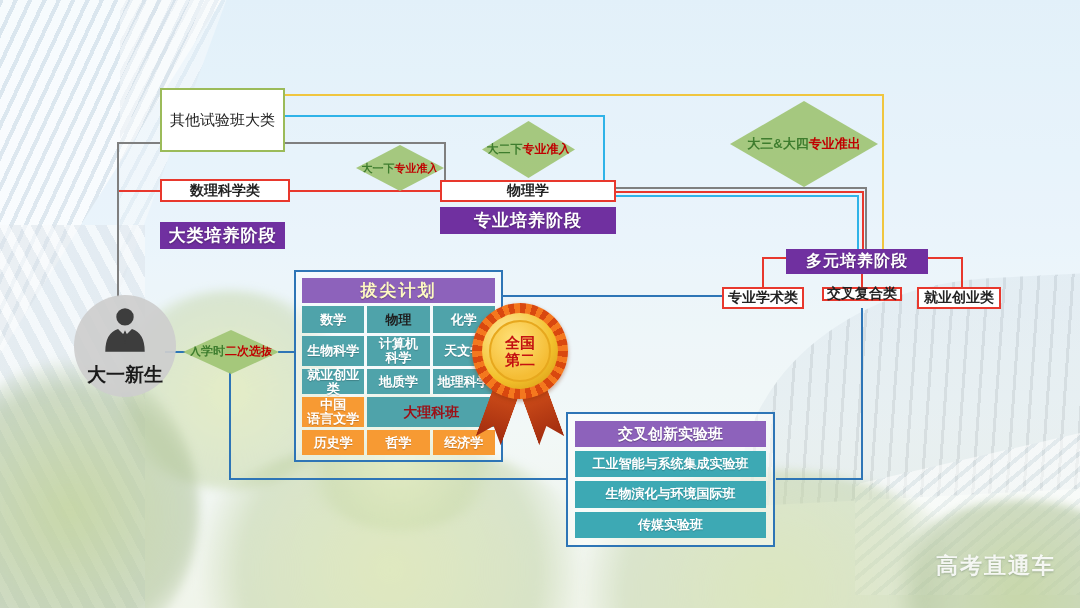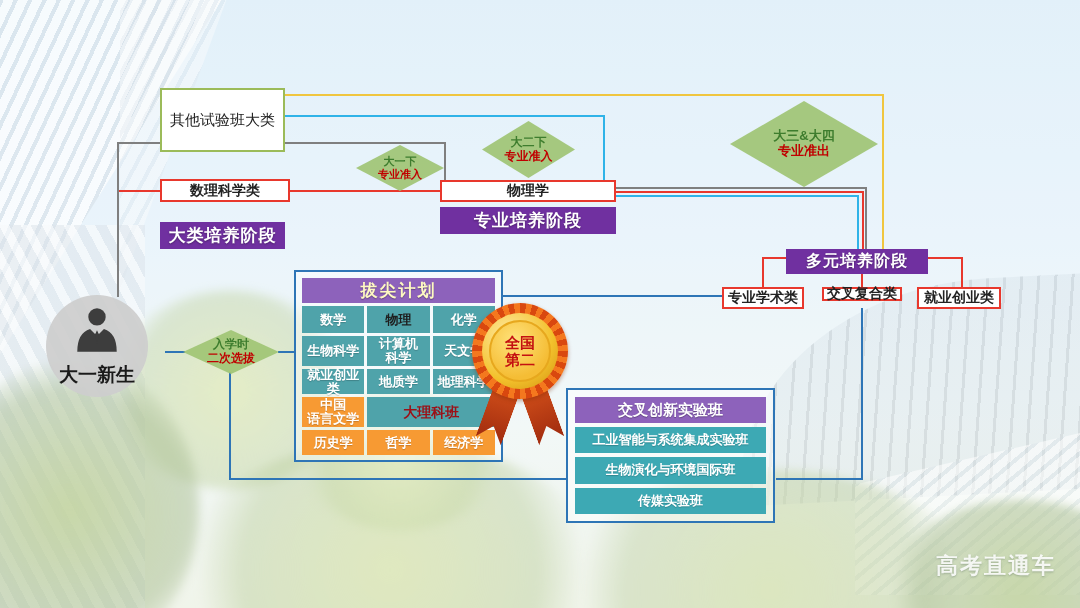--- a/index.html
+++ b/index.html
@@ -45,45 +45,45 @@
   .c-gray{background:#7f7f7f;} .c-red{background:#e8382d;} .c-cyan{background:#2fb3e8;}
   .c-yellow{background:#f0c63f;} .c-blue{background:#2e75b6;}
   
   .node{position:absolute;z-index:4;display:flex;align-items:center;justify-content:center;
         text-align:center;box-sizing:border-box;}
   .wbox{background:#fff;color:#222;}
   .b-green{border:2px solid #9bbb59;font-size:15px;}
   .b-red{border:2px solid #e8382d;font-size:14px;font-weight:600;}
   .stage{background:#7030a0;color:#fff;font-weight:bold;font-size:17px;
          text-shadow:0 1px 2px rgba(0,0,0,.35);letter-spacing:1px;}
-  .diamond{position:absolute;z-index:3;display:flex;flex-direction:column;align-items:center;
+  .diamond{position:absolute;z-index:3;display:flex;flex-direction:row;align-items:center;
     justify-content:center;clip-path:polygon(50% 0,100% 50%,50% 100%,0 50%);
     background:rgba(160,196,116,.92);line-height:1.15;font-weight:bold;text-align:right;}
   .dm-g{color:#3e7d2e;} .dm-r{color:#c00000;}
   
-  .avatar{position:absolute;left:46px;top:295px;width:102px;height:102px;border-radius:50%;
+  .avatar{position:absolute;left:74px;top:295px;width:102px;height:102px;border-radius:50%;
     background:rgba(206,206,206,.93);z-index:4;display:flex;align-items:center;justify-content:center;}
   .avatar svg{position:absolute;top:8px;left:50%;transform:translateX(-50%);}
   .avatar .alabel{position:absolute;bottom:9px;width:100%;text-align:center;
     color:#1a1a1a;font-weight:bold;font-size:19px;}
   
   .panel{position:absolute;box-sizing:border-box;border:2px solid #2e75b6;z-index:4;}
   .plan{left:294px;top:270px;width:209px;height:192px;background:rgba(255,255,255,.45);padding:6px;}
   .phead{height:25px;background:#8d62bb;color:#fef9c3;font-weight:bold;font-size:17px;
     display:flex;align-items:center;justify-content:center;letter-spacing:2px;
     text-shadow:0 1px 1px rgba(0,0,0,.3);margin-bottom:3px;}
   .pgrid{display:grid;grid-template-columns:1fr 1fr 1fr;grid-template-rows:27px 30px 25px 30px 25px;gap:3px;}
   .cell{background:#4fa3aa;color:#fff;font-weight:bold;font-size:13px;display:flex;
     align-items:center;justify-content:center;text-align:center;line-height:1.05;
     white-space:pre-line;text-shadow:0 1px 1px rgba(0,0,0,.2);}
   .cell.orange{background:#f79a33;}
   .cell.darktext{color:#1e1e1e;text-shadow:none;}
   .cell.redtext{color:#9c1017;font-size:14px;grid-column:2/4;text-shadow:none;}
   
-  .cross{left:566px;top:388px;width:209px;height:135px;background:rgba(255,255,255,.5);
+  .cross{left:566px;top:412px;width:209px;height:135px;background:rgba(255,255,255,.5);
     padding:7px;display:flex;flex-direction:column;gap:4px;}
   .chead{height:26px;background:#8d62bb;color:#fff;font-weight:bold;font-size:15px;
     display:flex;align-items:center;justify-content:center;text-shadow:0 1px 1px rgba(0,0,0,.3);}
   .crow{flex:1;background:#3da9b4;color:#fff;font-weight:bold;font-size:13px;
     display:flex;align-items:center;justify-content:center;text-shadow:0 1px 1px rgba(0,0,0,.2);}
   
   .medal{position:absolute;left:470px;top:303px;width:100px;height:145px;z-index:6;}
   .ribbon{position:absolute;width:27px;height:72px;top:68px;
     background:linear-gradient(175deg,#e05a1d,#9f2a0e);
     clip-path:polygon(0 0,100% 0,100% 100%,50% 78%,0 100%);}

